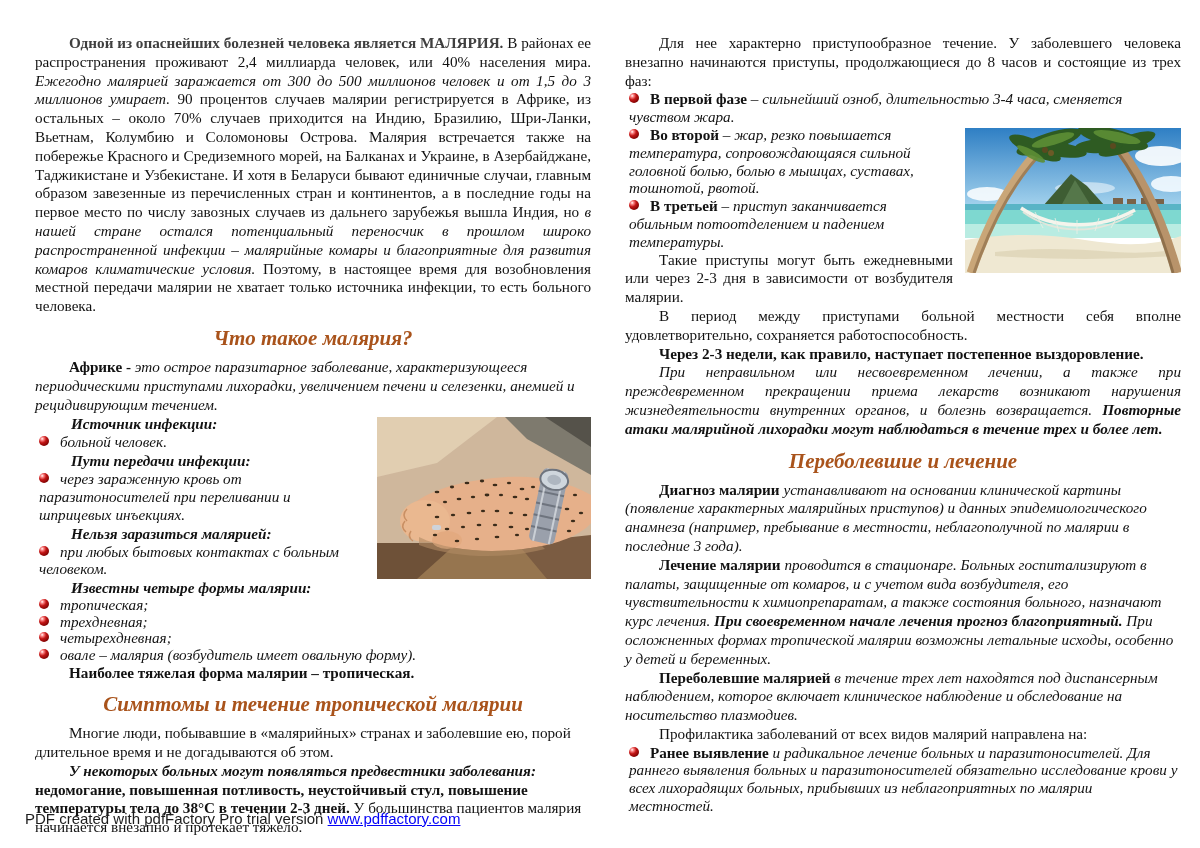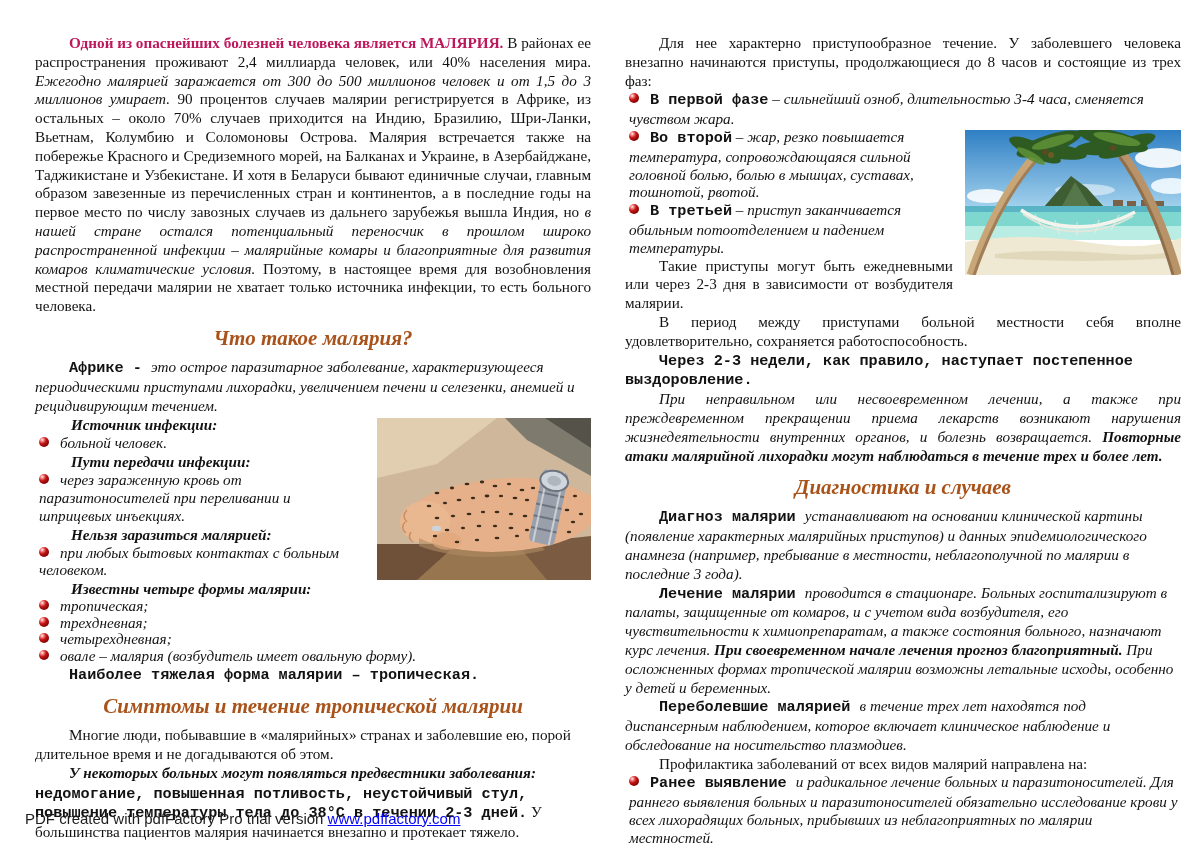--- a/index.html
+++ b/index.html
@@ -12,24 +12,24 @@
   .col{position:absolute;top:34px;width:556px;}
   .col-left{left:35px;}
   .col-right{left:625px;}
   p{margin:0;text-indent:34px;text-align:justify;}
   p.nj{text-align:left;}
   h2{
     margin:9px 0 6px;font-size:21px;line-height:27px;
     color:#a9531b;text-align:center;font-weight:bold;font-style:italic;
     text-indent:0;
   }
-  .b{font-weight:bold;font-family:Liberation Mono, monospace;}
+  .b{font-weight:bold;}
   .i{font-style:italic;}
   .bi{font-weight:bold;font-style:italic;}
-  .red{color:#be185d;font-weight:bold;}
+  .red{color:#404040;font-weight:bold;}
   .subhead{padding-left:36px;font-weight:bold;font-style:italic;line-height:19px;}
   .li{padding-left:4px;text-align:left;line-height:17.8px;}
   .li.tight{line-height:16.6px;}
   .li .txt{font-style:italic;}
   .ball{
     display:inline-block;width:10px;height:10px;border-radius:50%;
     background:radial-gradient(circle at 32% 28%, #ffffff 0%, #ff9090 14%, #c31616 40%, #7a0000 78%, #3a0000 100%);
     margin-right:11px;position:relative;top:-1px;
   }
   .img-hand{float:right;width:214px;height:162px;margin:3px 0 5px 14px;}
@@ -204,21 +204,21 @@
     </div>
 
     <div class="li"><span class="ball"></span><span class="b">Во второй</span><span class="txt"> – жар, резко повышается температура, сопровождающаяся сильной головной болью, болью в мышцах, суставах, тошнотой, рвотой.</span></div>
     <div class="li"><span class="ball"></span><span class="b">В третьей</span><span class="txt"> – приступ заканчивается обильным потоотделением и падением температуры.</span></div>
 
     <p>Такие приступы могут быть ежедневными или через 2-3 дня в зависимости от возбудителя малярии.</p>
     <p>В период между приступами больной местности себя вполне удовлетворительно, сохраняется работоспособность.</p>
     <p class="nj"><span class="b">Через 2-3 недели, как правило, наступает постепенное выздоровление.</span></p>
     <p><span class="i">При неправильном или несвоевременном лечении, а также при преждевременном прекращении приема лекарств возникают нарушения жизнедеятельности внутренних органов, и болезнь возвращается. </span><span class="bi">Повторные атаки малярийной лихорадки могут наблюдаться в течение трех и более лет.</span></p>
 
-    <h2>Диагностика и случаев</h2>
+    <h2>Переболевшие и лечение</h2>
 
     <p class="nj"><span class="b">Диагноз малярии </span><span class="i">устанавливают на основании клинической картины (появление характерных малярийных приступов) и данных эпидемиологического анамнеза (например, пребывание в местности, неблагополучной по малярии в последние 3 года).</span></p>
     <p class="nj"><span class="b">Лечение малярии </span><span class="i">проводится в стационаре. Больных госпитализируют в палаты, защищенные от комаров, и с учетом вида возбудителя, его чувствительности к химиопрепаратам, а также состояния больного, назначают курс лечения. </span><span class="bi">При своевременном начале лечения прогноз благоприятный.</span><span class="i"> При осложненных формах тропической малярии возможны летальные исходы, особенно у детей и беременных.</span></p>
     <p class="nj"><span class="b">Переболевшие малярией </span><span class="i">в течение трех лет находятся под диспансерным наблюдением, которое включает клиническое наблюдение и обследование на носительство плазмодиев.</span></p>
 
 
     <p>Профилактика заболеваний от всех видов малярий направлена на:</p>
     <div class="li"><span class="ball"></span><span class="b">Ранее выявление </span><span class="txt">и радикальное лечение больных и паразитоносителей. Для раннего выявления больных и паразитоносителей обязательно исследование крови у всех лихорадящих больных, прибывших из неблагоприятных по малярии местностей.</span></div>
 
   </section>

